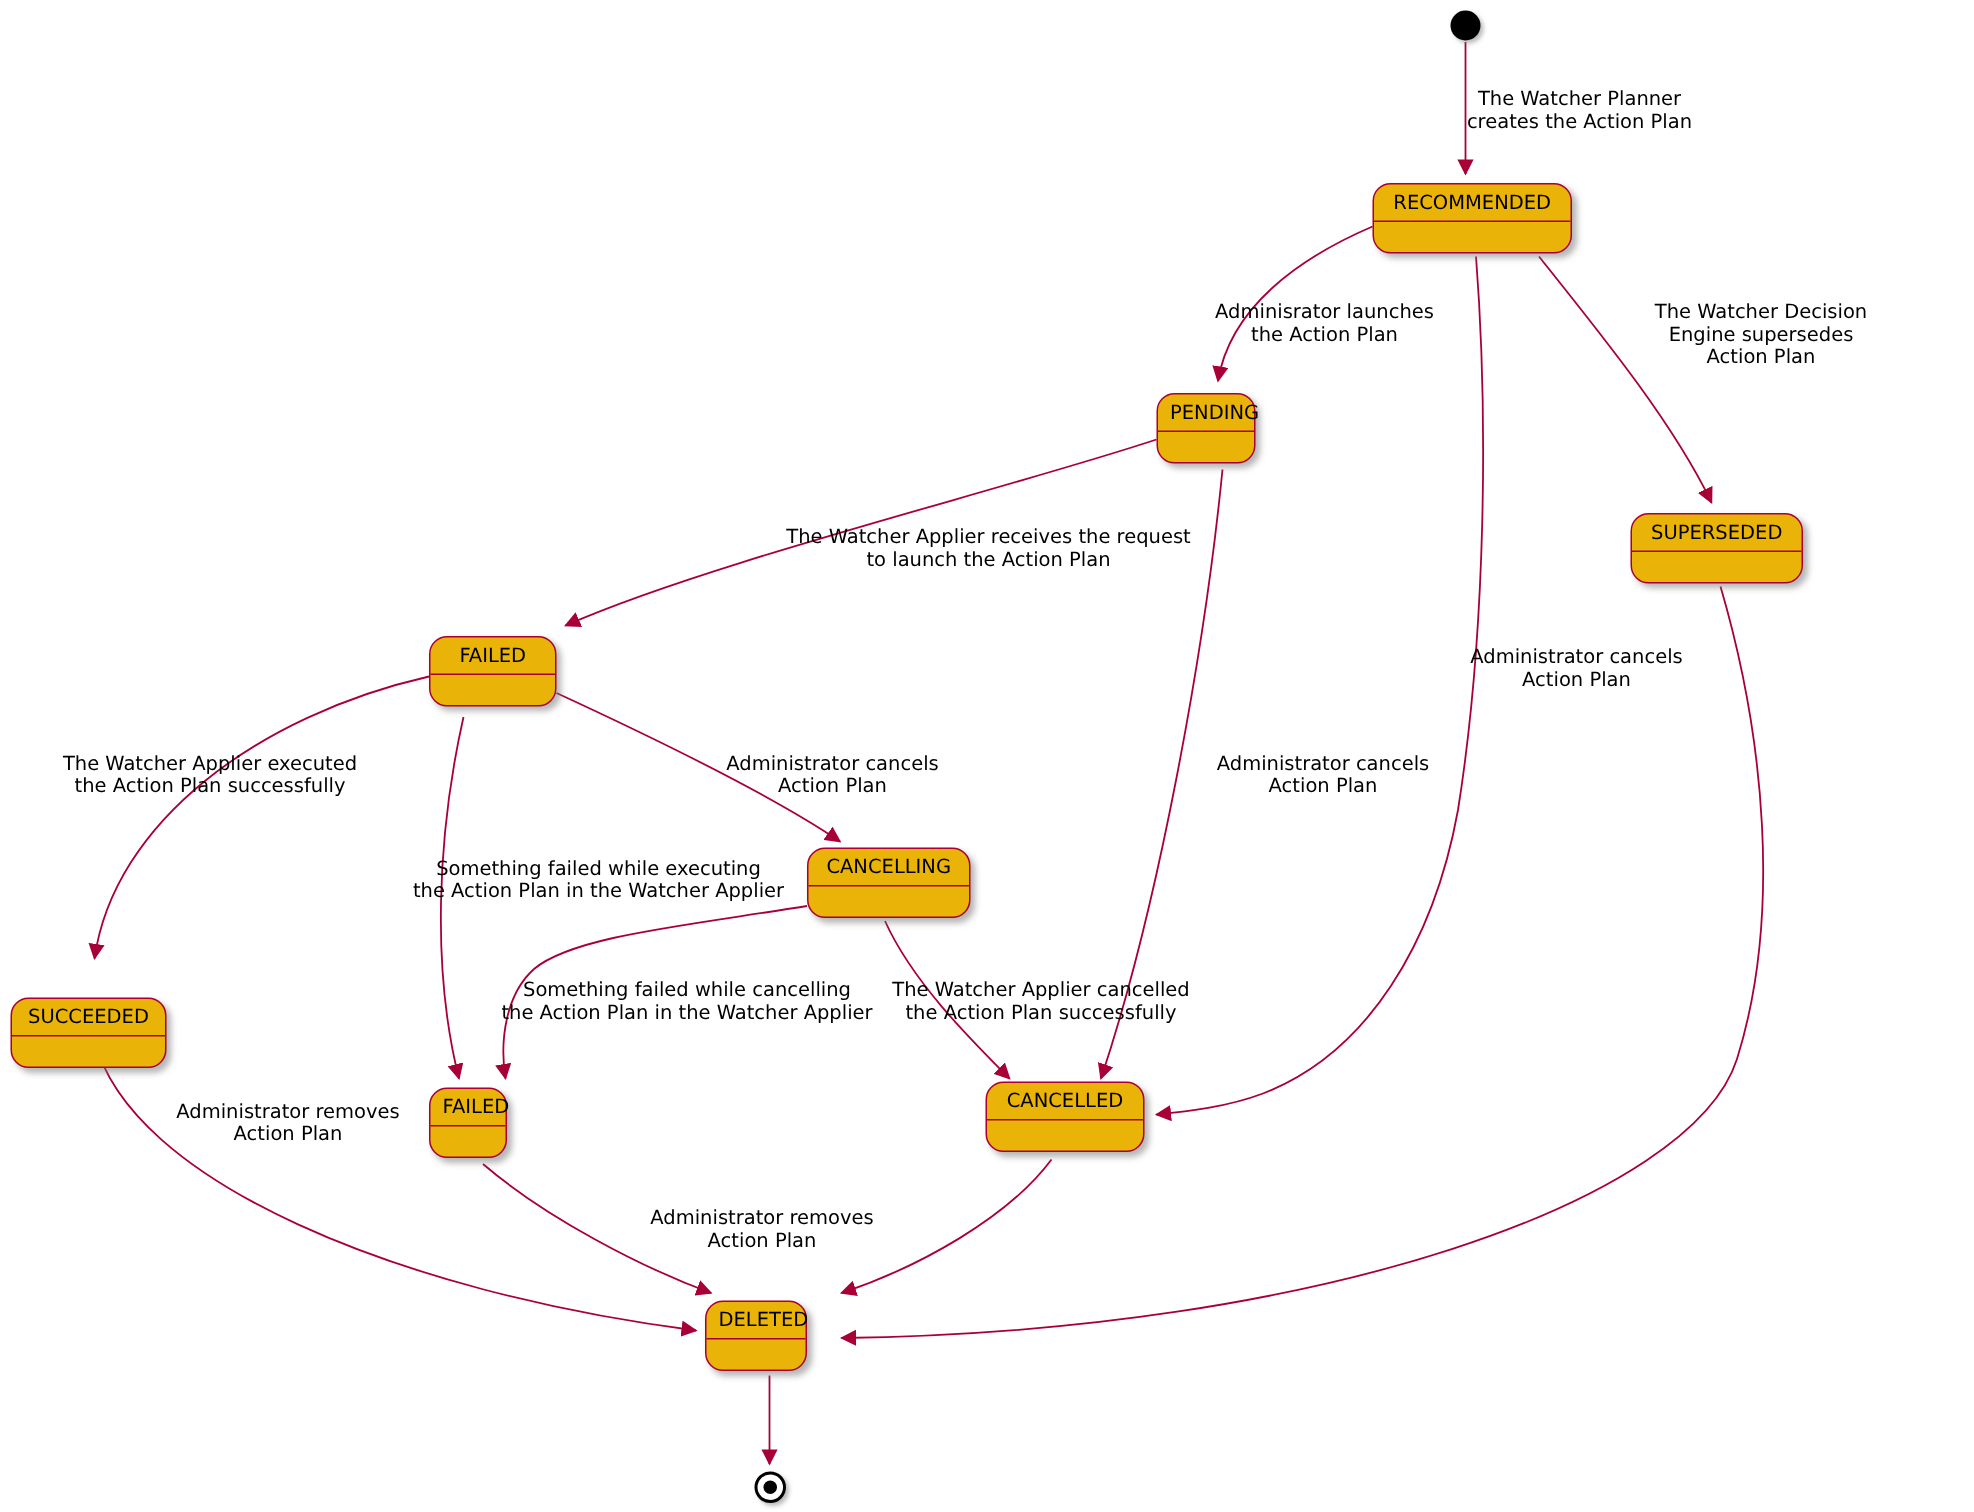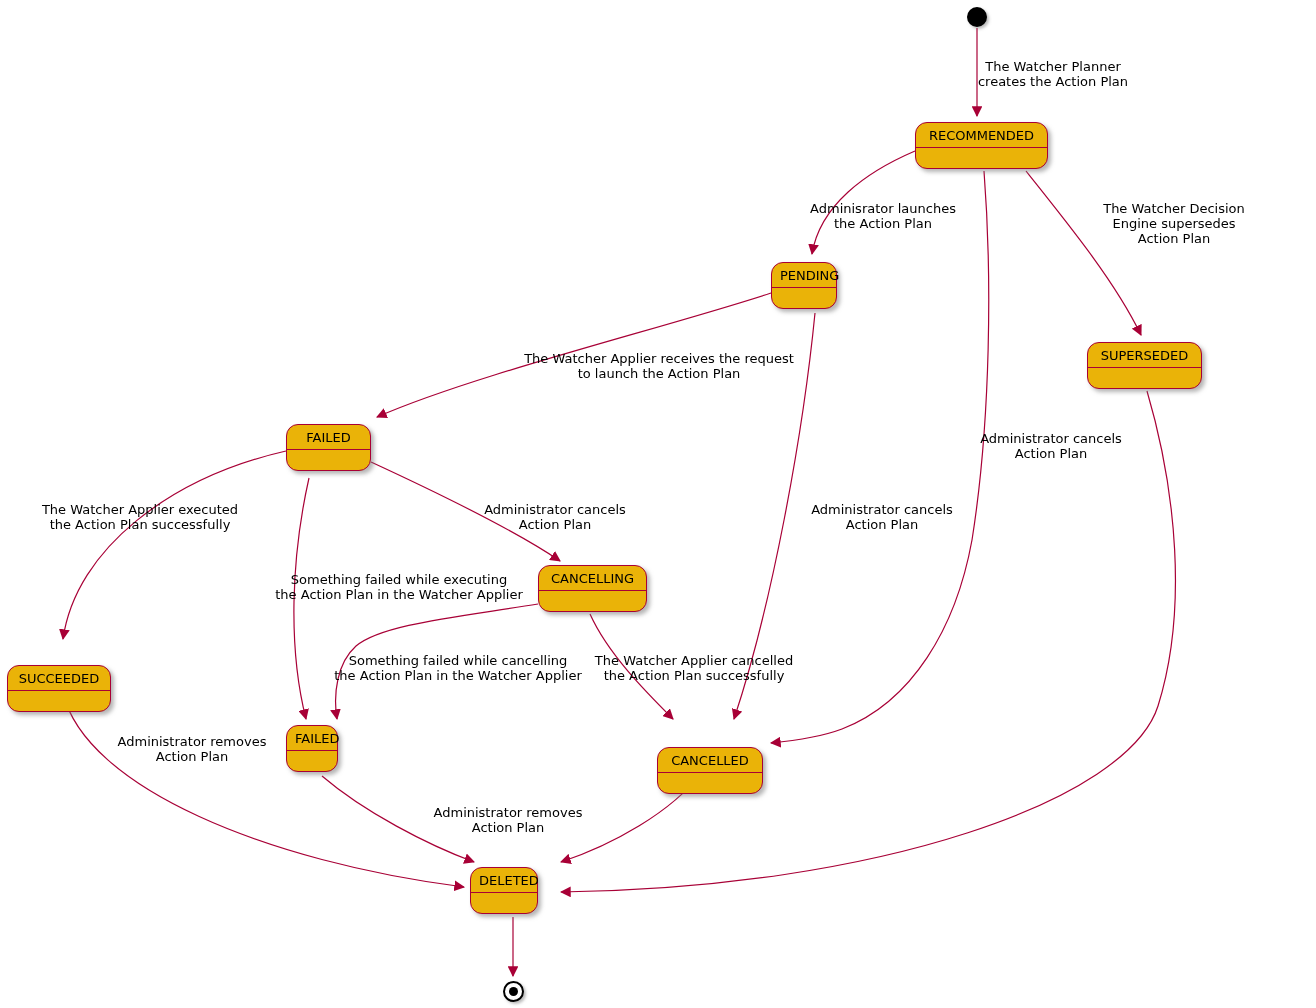--- a/index.html
+++ b/index.html
@@ -120,21 +120,21 @@
   <div class="state" style="left:7px; top:665px; width:104px;">
     <div class="state-title">SUCCEEDED</div>
     <div class="state-body"></div>
   </div>
 
   <div class="state" style="left:286px; top:725px; width:52px;">
     <div class="state-title">FAILED</div>
     <div class="state-body"></div>
   </div>
 
-  <div class="state" style="left:657px; top:747px; width:106px;">
+  <div class="state" style="left:657px; top:721px; width:106px;">
     <div class="state-title">CANCELLED</div>
     <div class="state-body"></div>
   </div>
 
   <div class="state" style="left:470px; top:867px; width:68px;">
     <div class="state-title">DELETED</div>
     <div class="state-body"></div>
   </div>
 
   <div class="final-outer" style="left:503px; top:981px;">

